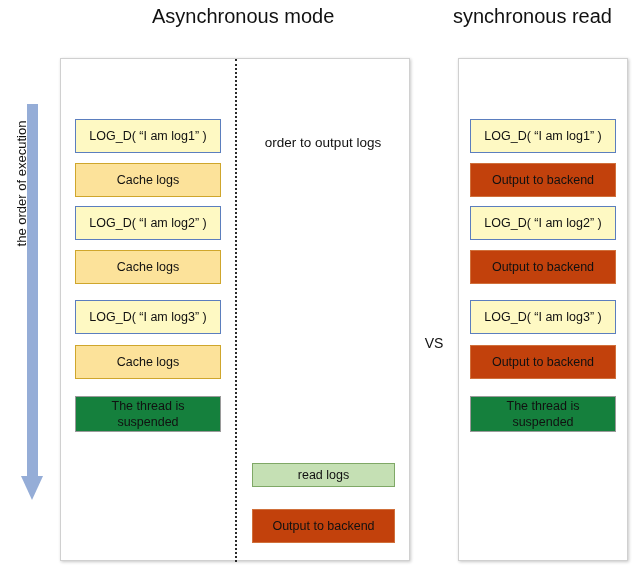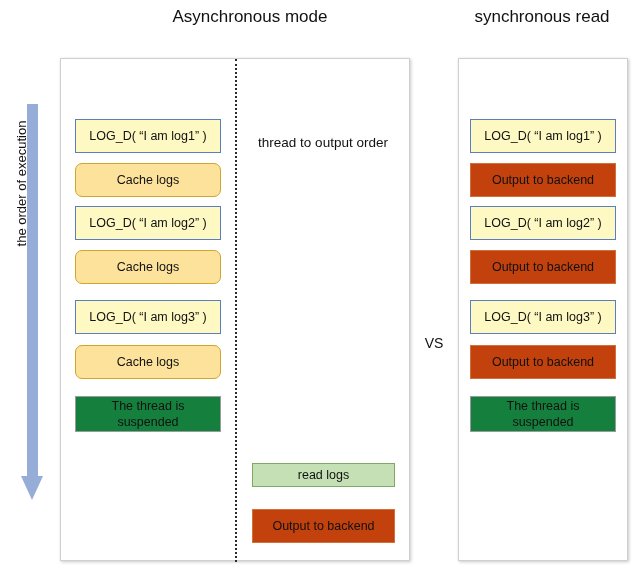--- a/index.html
+++ b/index.html
@@ -12,22 +12,21 @@
     height: 573px;
     position: relative;
     font-family: "Liberation Sans", sans-serif;
     color: #111111;
     overflow: hidden;
   }
 
   
   .diagram-title {
     position: absolute;
-    text-align: center;
-    font-size: 17px;
+    font-size: 20px;
     line-height: 21px;
     color: #111111;
   }
   #title-async { left: 152px; top: 6px; width: 196px; }
   #title-sync  { left: 453px; top: 6px; width: 178px; }
 
   
   #order-arrow {
     position: absolute;
     left: 12px;
@@ -101,21 +100,21 @@
     display: flex;
     align-items: center;
     justify-content: center;
     text-align: center;
     font-size: 12.5px;
     line-height: 16px;
     color: #111111;
     white-space: pre-line;
   }
   .node.blue   { background: #fef9c3; border-color: #5B7EBE; }
-  .node.yellow { background: #FCE29A; border-color: #CFA62C; border-radius: 7px; }
+  .node.yellow { background: #FCE29A; border-color: #CFA62C; }
   .node.orange { background: #c2410c; border-color: #D0703B; }
   .node.green  { background: #C5E0B4; border-color: #7FA866; }
   .node.gray   { background: #15803d; border-color: #9a9a9a; }
 
   
   #vs-label {
     position: absolute;
     left: 418px;
     top: 300px;
     width: 32px;
@@ -136,21 +135,21 @@
 <div id="order-arrow">
   <div class="shaft"></div>
   <div class="head"></div>
 </div>
 <div id="order-arrow-label">the order of execution</div>
 
 <div class="panel" id="panel-async">
   <div class="divider"></div>
 
   <div class="col-header" style="left:0px; top:76px; width:174px;">user thread</div>
-  <div class="col-header" style="left:176px; top:76px; width:172px;">thread to output order</div>
+  <div class="col-header" style="left:176px; top:76px; width:172px;">order to output logs</div>
 
   <div class="node blue" style="left:14px; top:60px;  width:146px; height:34px;">LOG_D( “I am log1” )</div>
   <div class="node yellow" style="left:14px; top:104px; width:146px; height:34px;">Cache logs</div>
   <div class="node blue" style="left:14px; top:147px; width:146px; height:34px;">LOG_D( “I am log2” )</div>
   <div class="node yellow" style="left:14px; top:191px; width:146px; height:34px;">Cache logs</div>
   <div class="node blue" style="left:14px; top:241px; width:146px; height:34px;">LOG_D( “I am log3” )</div>
   <div class="node yellow" style="left:14px; top:286px; width:146px; height:34px;">Cache logs</div>
   <div class="node gray" style="left:14px; top:337px; width:146px; height:36px;">The thread is
 suspended</div>
 

